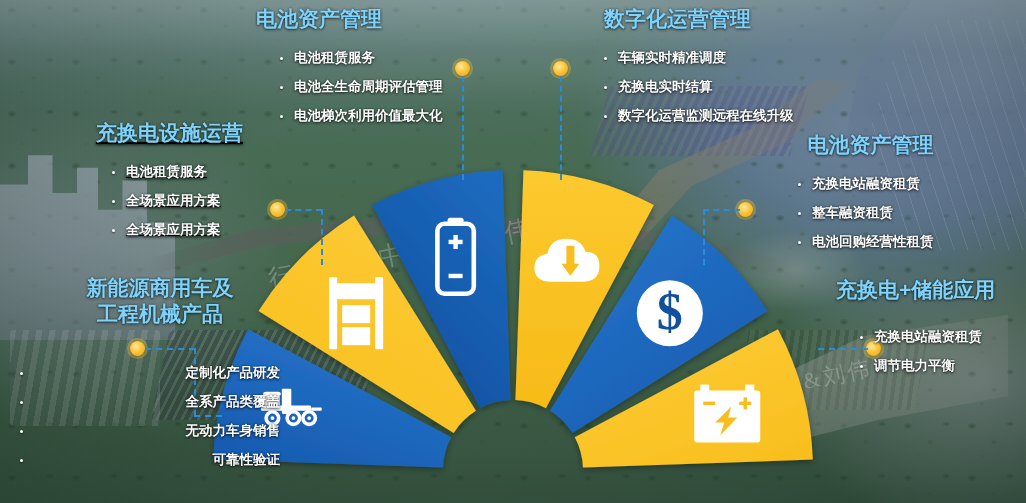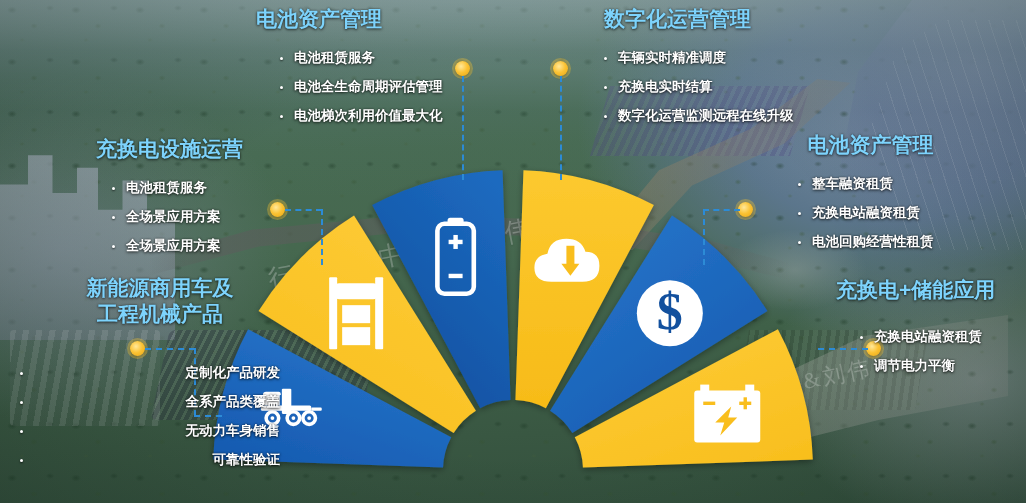--- a/index.html
+++ b/index.html
@@ -135,21 +135,21 @@
 
   
   #b-battery{left:252px;top:6px;}
   #b-battery .blk-title{margin-left:4px;}
   #b-battery .bullets{margin-top:18px;margin-left:26px;}
 
   #b-digital{left:592px;top:6px;}
   #b-digital .blk-title{margin-left:12px;}
   #b-digital .bullets{margin-top:18px;margin-left:10px;}
 
-  #b-facility{left:96px;top:136px;}
+  #b-facility{left:96px;top:120px;text-decoration:underline;}
   #b-facility .bullets{margin-top:18px;margin-left:14px;}
 
   #b-finance{left:778px;top:132px;}
   #b-finance .blk-title{text-align:right;}
   #b-finance .bullets{margin-top:18px;margin-left:18px;}
 
   #b-vehicle{left:40px;top:275px;width:240px;}
   #b-vehicle .blk-title{text-align:center;}
   #b-vehicle .bullets{margin-top:38px;margin-left:-22px;text-align:right;}
 
@@ -356,22 +356,22 @@
     <ul class="bullets">
       <li>电池租赁服务</li>
       <li>全场景应用方案</li>
       <li>全场景应用方案</li>
     </ul>
   </div>
 
   <div class="block" id="b-finance">
     <div class="blk-title">电池资产管理</div>
     <ul class="bullets">
+      <li>充换电站融资租赁</li>
       <li>整车融资租赁</li>
-      <li>充换电站融资租赁</li>
       <li>电池回购经营性租赁</li>
     </ul>
   </div>
 
   <div class="block" id="b-vehicle">
     <div class="blk-title two-line">
       <div>新能源商用车及</div>
       <div>工程机械产品</div>
     </div>
     <ul class="bullets">

